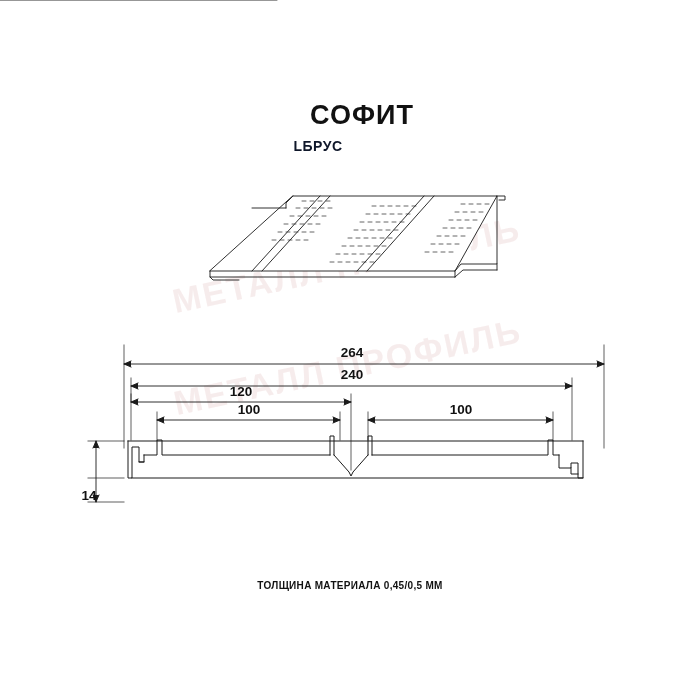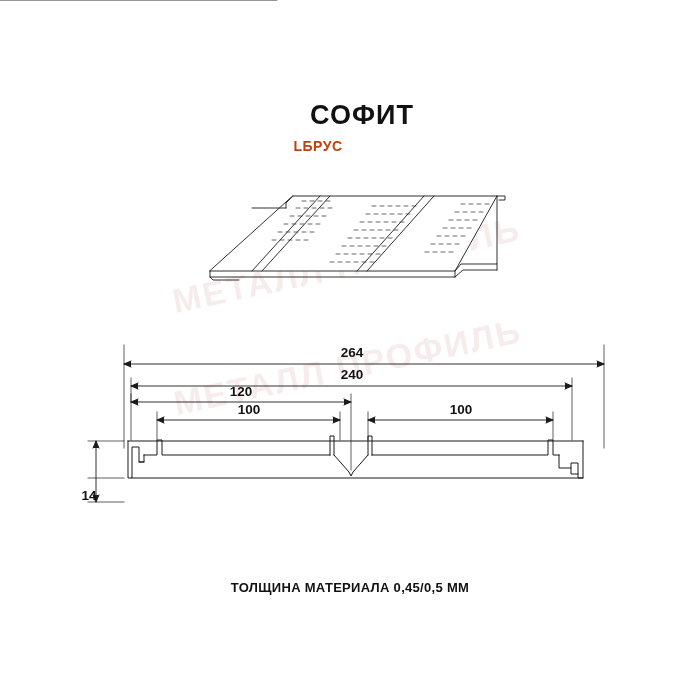--- a/index.html
+++ b/index.html
@@ -32,29 +32,29 @@
   }
   .subtitle {
     position: absolute;
     top: 138px;
     left: 0;
     width: 636px;
     text-align: center;
     font-size: 14px;
     font-weight: bold;
     letter-spacing: 0.5px;
-    color: #c2410c;
+    color: #0f172a;
   }
   .footer-note {
     position: absolute;
     top: 580px;
     left: 0;
     width: 700px;
     text-align: center;
-    font-size: 13px;
+    font-size: 10px;
     font-weight: bold;
     letter-spacing: 0.3px;
     color: #111111;
   }
   .drawing {
     position: absolute;
     top: 0;
     left: 0;
   }
   .watermark {

